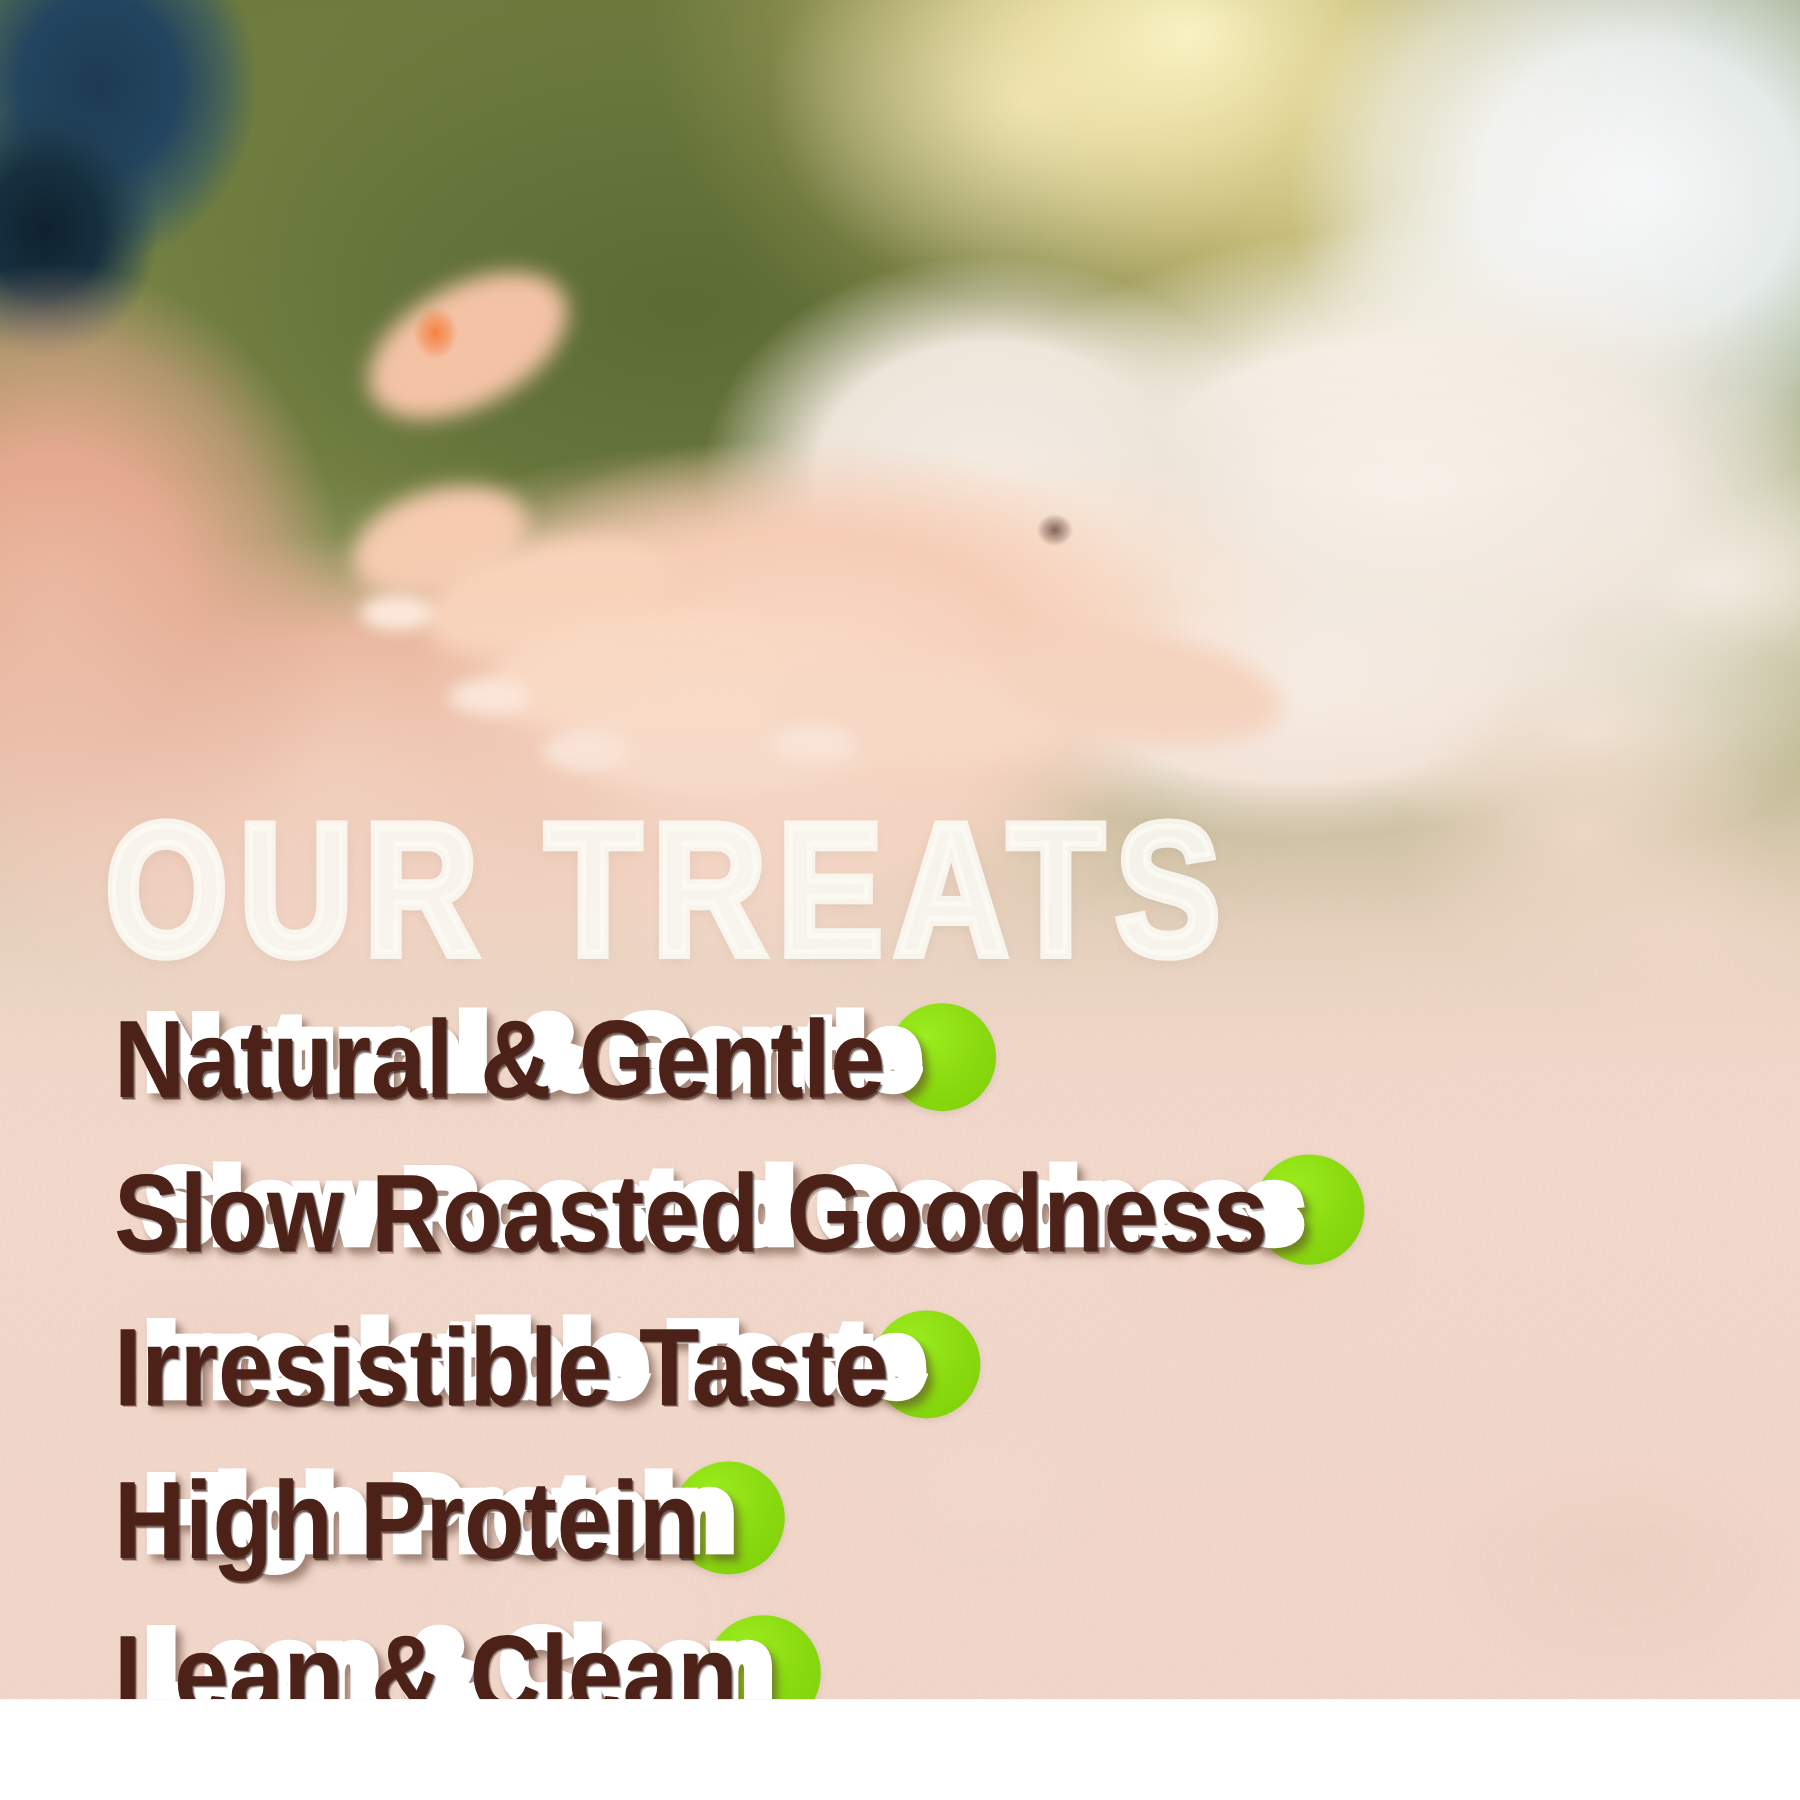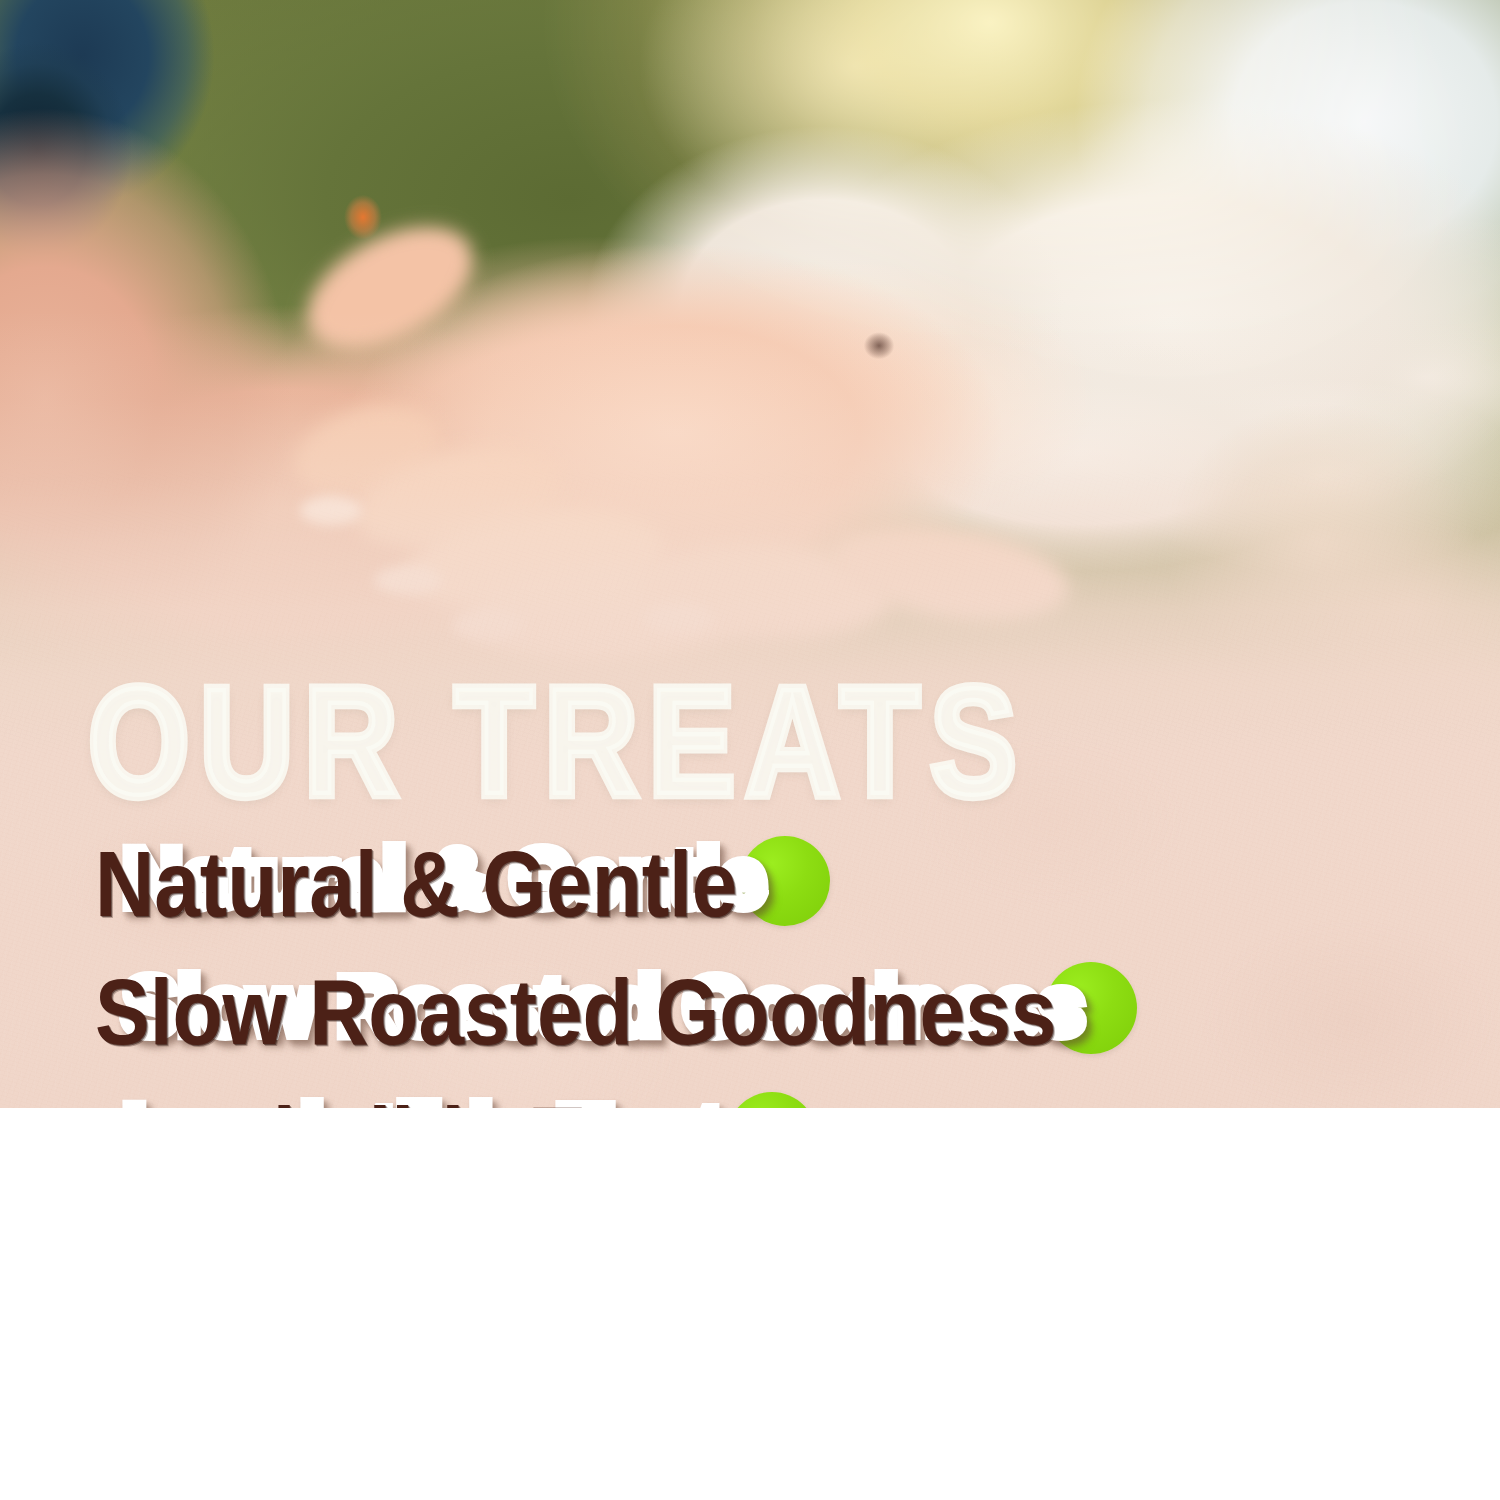--- a/index.html
+++ b/index.html
@@ -7,21 +7,21 @@
     padding: 0;
     background: #ffffff;
   }
   body {
     font-family: "Liberation Sans", sans-serif;
   }
 
   #poster {
     position: relative;
     width: 1500px;
-    height: 1108px;
+    height: 1416px;
     overflow: hidden;
     background: #cfc8a8;
   }
 
   
   .photo-layer {
     position: absolute;
     inset: 0;
     pointer-events: none;
   }

